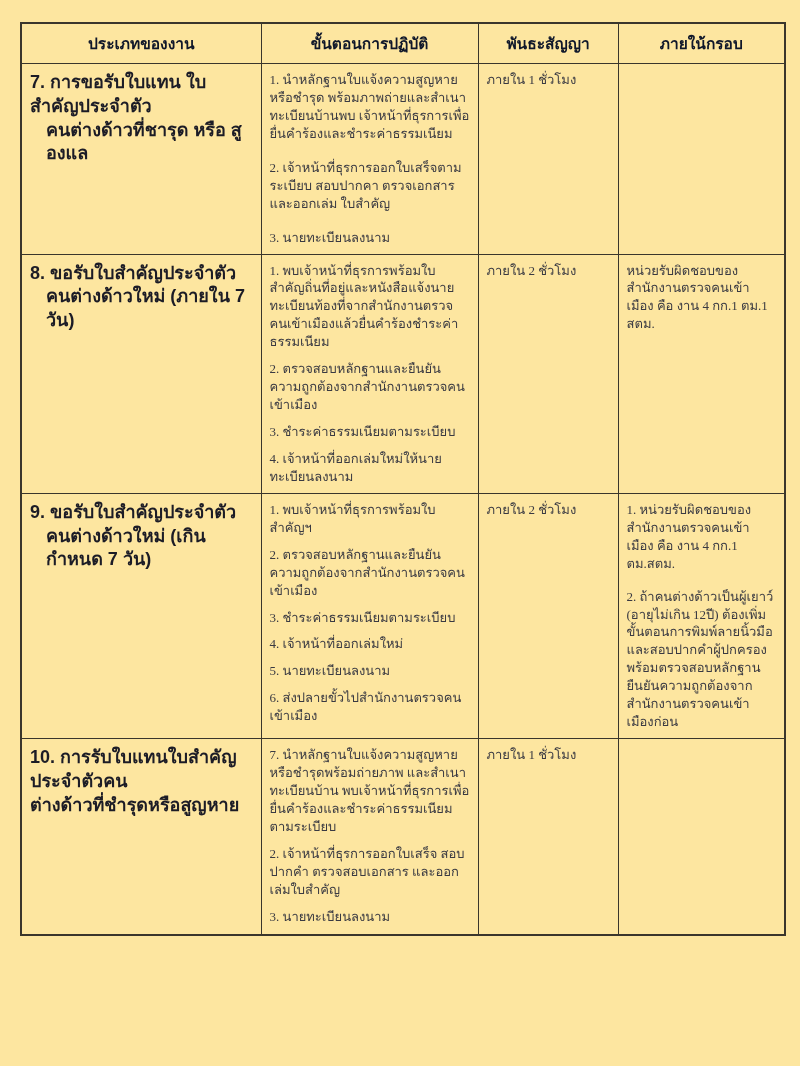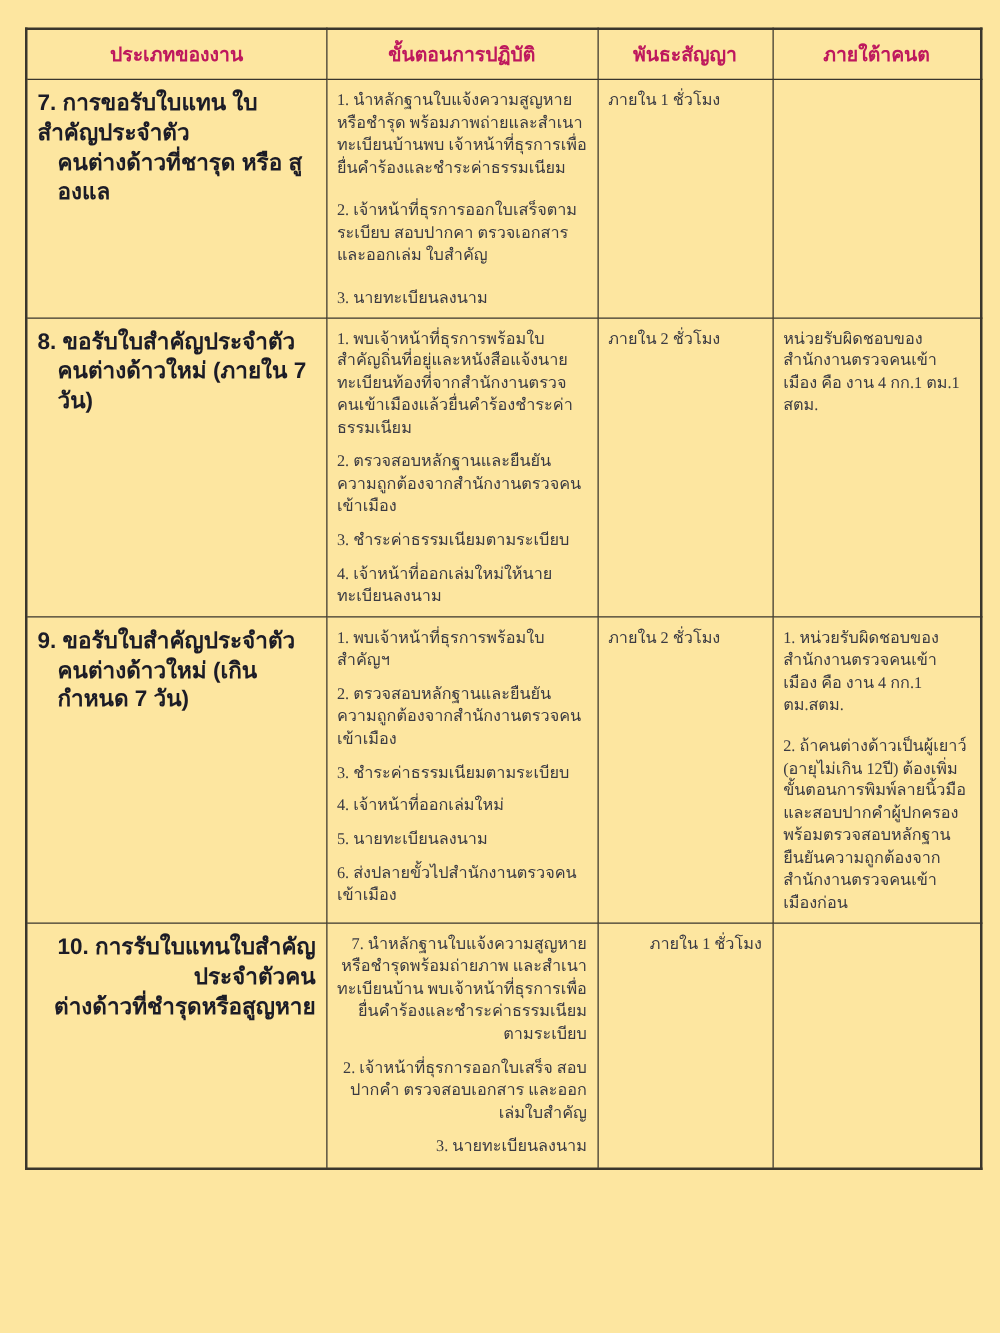--- a/index.html
+++ b/index.html
@@ -28,30 +28,30 @@
   }
   table.proc th, table.proc td {
     border: 1.6px solid #3a362c;
     vertical-align: top;
     padding: 7px 8px;
     overflow: hidden;
   }
   th.hdr {
     font-size: 15.5px;
     font-weight: bold;
-    color: #be185d;
+    color: #0f172a;
     text-align: center;
     padding: 9px 4px;
     height: 20px;
     margin-left: 25px;
   }
   tr.r0 { height: 187px; }
   tr.r1 { height: 235px; }
   tr.r2 { height: 237px; }
-  tr.r3 { height: 196px; text-align: right; }
+  tr.r3 { height: 196px; }
   td.type-cell {
     font-weight: bold;
     color: #1c1c26;
     font-size: 18px;
     line-height: 1.32;
   }
   td.type-cell .cont.indent { padding-left: 16px; }
   td.steps-cell, td.commit-cell, td.frame-cell {
     font-size: 13px;
     line-height: 1.38;
@@ -76,21 +76,21 @@
       <col style="width:240px">
       <col style="width:217px">
       <col style="width:140px">
       <col style="width:167px">
     </colgroup>
     <thead>
       <tr>
         <th class="hdr">ประเภทของงาน</th>
         <th class="hdr">ขั้นตอนการปฏิบัติ</th>
         <th class="hdr">พันธะสัญญา</th>
-        <th class="hdr">ภายใต้าคนต</th>
+        <th class="hdr">ภายใน้กรอบ</th>
       </tr>
     </thead>
     <tbody>
       <tr class="r0">
         <td class="type-cell">
           <div class="first">7. การขอรับใบแทน ใบสำคัญประจำตัว</div>
           <div class="cont indent">คนต่างด้าวที่ชารุด หรือ สูองแล</div>
         </td>
         <td class="steps-cell loose">
           <p>1. นำหลักฐานใบแจ้งความสูญหายหรือชำรุด พร้อมภาพถ่ายและสำเนาทะเบียนบ้านพบ เจ้าหน้าที่ธุรการเพื่อยื่นคำร้องและชำระค่าธรรมเนียม</p>

